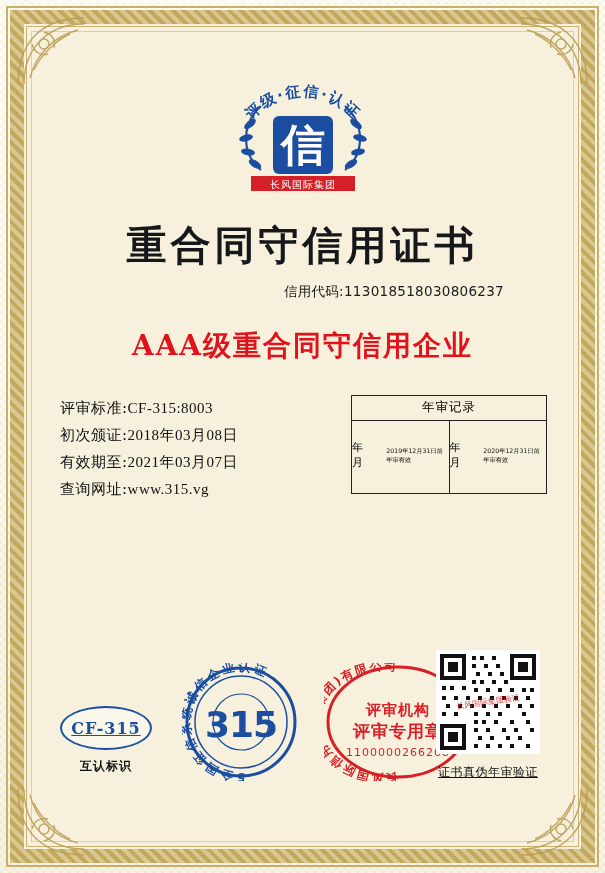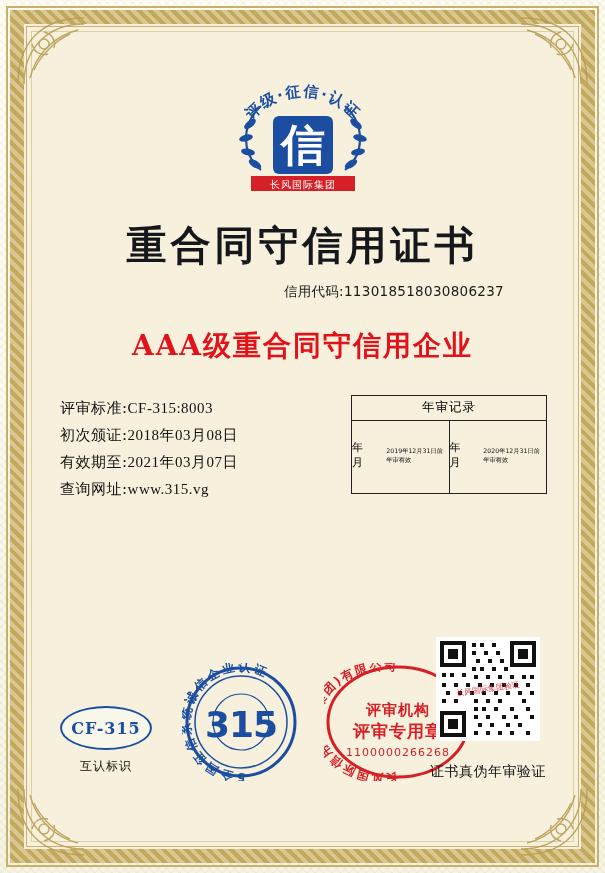--- a/index.html
+++ b/index.html
@@ -149,36 +149,37 @@
   .seal{position:absolute;}
 
   
   .cf{left:24px;bottom:28px;width:92px;text-align:center;}
   .cf-oval{
     width:88px;height:40px;border:2px solid #1a4fa0;border-radius:50%;
     display:flex;align-items:center;justify-content:center;
     color:#1a4fa0;font-family:"DejaVu Serif", serif;font-weight:bold;font-size:16px;
     letter-spacing:1px;
     background:rgba(255,255,255,.4);
-  }
-  .cf-label{margin-top:8px;font-family:"DejaVu Sans", sans-serif;font-size:12px;color:#111;letter-spacing:1px;}
+    text-decoration:underline;
+  }
+  .cf-label{margin-top:8px;font-family:"DejaVu Sans", sans-serif;font-size:12px;color:#111;letter-spacing:1px;font-weight:bold;}
 
   
   .blue-seal{left:146px;bottom:22px;width:118px;height:118px;}
   
   .red-seal{left:288px;bottom:22px;width:148px;height:118px;}
 
   
   .qr-wrap{right:22px;bottom:22px;position:absolute;width:118px;text-align:center;}
   .qr{
     width:104px;height:104px;margin:0 auto;
     background:#fff;
     position:relative;
   }
-  .qr-label{margin-top:22px;font-family:"DejaVu Sans", sans-serif;font-size:14px;color:#111;letter-spacing:.5px;}
+  .qr-label{margin-top:10px;font-family:"DejaVu Sans", sans-serif;font-size:12px;color:#111;letter-spacing:.5px;text-decoration:underline;}
   .qr-over{
     position:absolute;left:50%;top:50%;transform:translate(-50%,-50%) rotate(-8deg);
     color:#d81f26;font-family:"DejaVu Sans",sans-serif;font-size:8px;white-space:nowrap;
     opacity:.85;
   }
 </style>
 </head>
 <body>
 
 <div class="cert">

